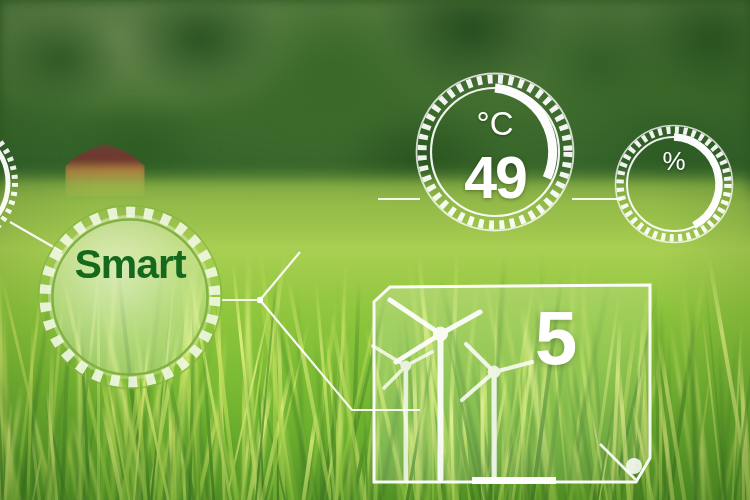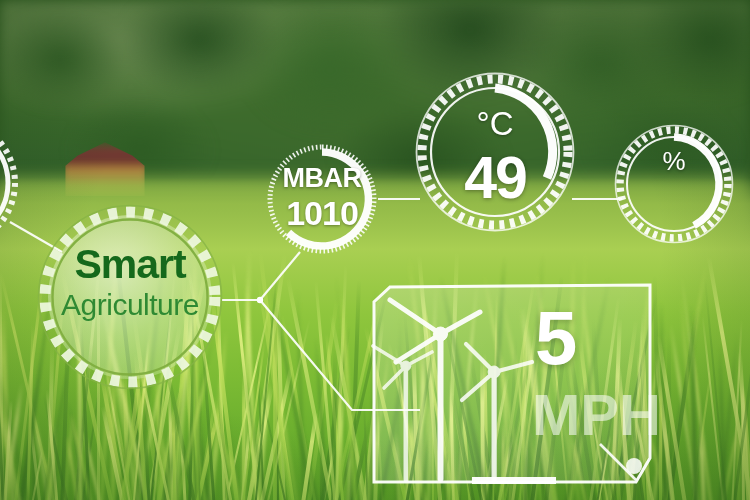--- a/index.html
+++ b/index.html
@@ -502,34 +502,23 @@
     <div class="disc"></div>
     <svg viewBox="0 0 186 186" width="186" height="186">
 
       <circle cx="93" cy="93" r="85" fill="none" stroke="#eef7df" stroke-width="11" stroke-dasharray="9 9" opacity=".92"></circle>
 
       <circle cx="93" cy="93" r="77.5" fill="none" stroke="#7fae3f" stroke-width="2.4" opacity=".95"></circle>
       <circle cx="93" cy="93" r="91.5" fill="none" stroke="#86b346" stroke-width="1.6" opacity=".75"></circle>
     </svg>
     <div id="brand-label">
       <span class="l1">Smart</span>
-      <span class="l2">Agriculture</span>
     </div>
   </div>
 
-  <div class="hud gauge" id="gauge-pressure">
-    <svg viewBox="0 0 112 112" width="112" height="112">
-
-      <circle cx="56" cy="56" r="52" fill="none" stroke="#ffffff" stroke-width="5" stroke-dasharray="1.6 2.4" opacity=".9" transform="rotate(-90 56 56)"></circle>
-
-      <path d="M 56 9 A 47 47 0 1 1 22.5 89.5" fill="none" stroke="#ffffff" stroke-width="7.5" stroke-linecap="butt" opacity=".97"></path>
-    </svg>
-    <div class="unit">MBAR</div>
-    <div class="val">1010</div>
-  </div>
 
   <div class="hud gauge" id="gauge-temp">
     <svg viewBox="0 0 160 160" width="160" height="160">
 
       <circle cx="80" cy="80" r="73" fill="none" stroke="#ffffff" stroke-width="9" stroke-dasharray="5 5.5" opacity=".93"></circle>
 
       <circle cx="80" cy="80" r="64" fill="none" stroke="#ffffff" stroke-width="2.2" opacity=".92"></circle>
 
       <circle cx="80" cy="80" r="78.5" fill="none" stroke="#ffffff" stroke-width="1.8" opacity=".78"></circle>
 
@@ -582,16 +571,15 @@
         <g opacity=".9">
           <rect x="132" y="94" width="4.2" height="110" rx="2"></rect>
           <circle cx="134.1" cy="94" r="6"></circle>
           <path d="M 134.1 94 L 106 66" stroke-width="4.2" fill="none"></path>
           <path d="M 134.1 94 L 172 84" stroke-width="4.2" fill="none"></path>
           <path d="M 134.1 94 L 102 122" stroke-width="4.2" fill="none"></path>
         </g>
       </g>
     </svg>
     <div id="wind-value">5</div>
-    <div id="wind-unit">MPH</div>
   </div>
 
 </div>
 
 </body></html>

